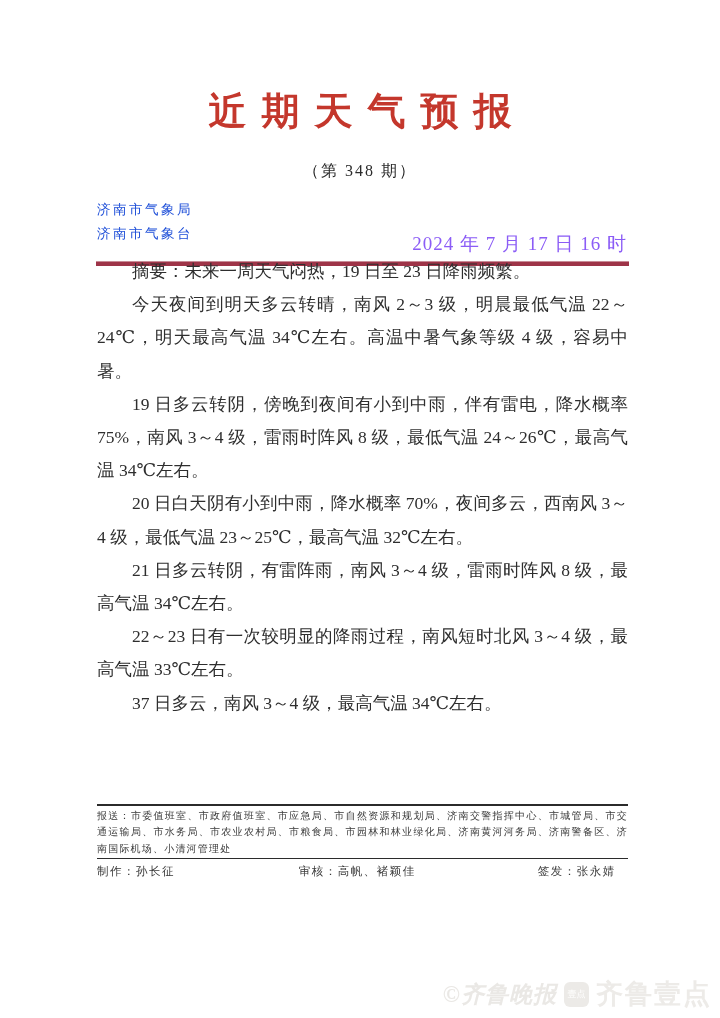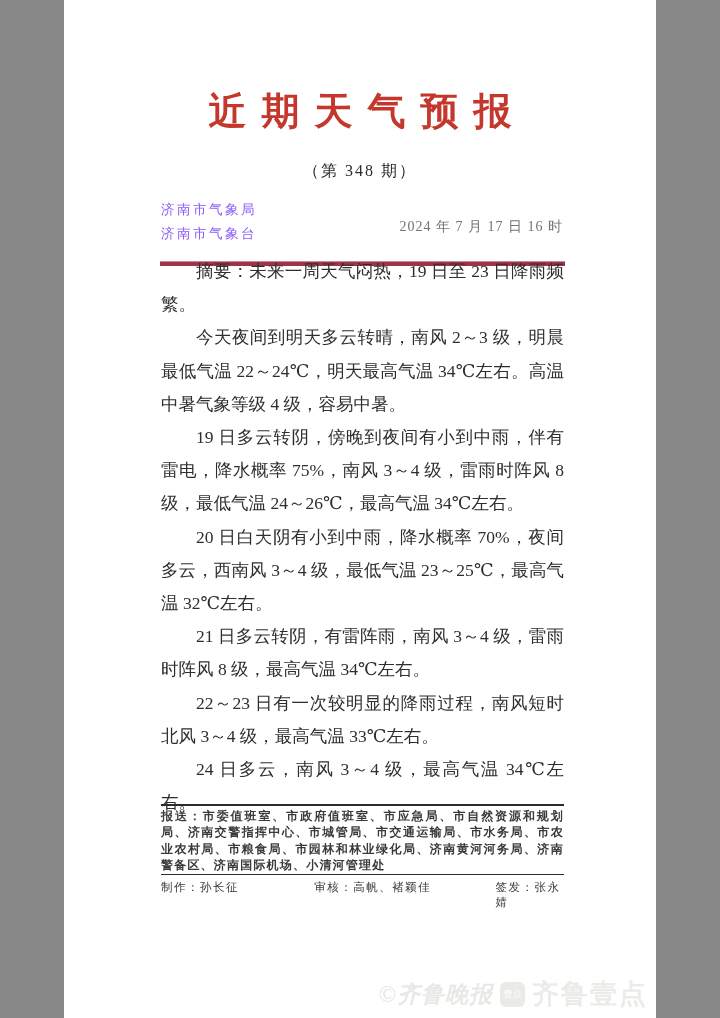--- a/index.html
+++ b/index.html
@@ -1,18 +1,18 @@
 <!DOCTYPE html>
 <html><head>
 <meta charset="utf-8">
 <style>
   html,body{margin:0;padding:0;background:#888;}
   .page{
     position:relative;
-    width:592px;height:1018px;
+    width:720px;height:1018px;
     margin:0 auto;
     background:#ffffff;
     font-family:"Liberation Serif","DejaVu Serif",serif;
     color:#2f2f2f;
     overflow:hidden;
   }
   .doc-title{
     position:absolute;top:86px;left:0;width:100%;
     text-align:center;
     font-size:38px;
@@ -25,25 +25,25 @@
   .issue-no{
     position:absolute;top:161px;left:0;width:100%;
     text-align:center;
     font-size:16px;
     letter-spacing:2px;
     color:#2b2b2b;
   }
   .agency{
     position:absolute;left:97px;top:198px;
     font-size:13.5px;line-height:23.5px;
-    letter-spacing:2.5px;color:#8b5cf6;
+    letter-spacing:2.5px;color:#1d4ed8;
   }
   .datetime{
-    position:absolute;right:93px;top:218px;
-    font-size:14px;letter-spacing:1px;color:#737373;
+    position:absolute;right:93px;top:231px;
+    font-size:19px;letter-spacing:1px;color:#8b5cf6;
   }
   .red-divider{
     position:absolute;left:96px;right:91px;top:261px;
     height:4px;background:#9e3448;
     border-top:1px solid #c98b96;
   }
   .body-text{
     position:absolute;left:97px;right:92px;top:255px;
     font-size:17.5px;
     line-height:33.2px;
@@ -51,26 +51,25 @@
     color:#2e2e2e;
   }
   .body-text p{margin:0;text-indent:2em;}
   .footer{
     position:absolute;left:97px;right:92px;top:804px;
   }
   .footer-lists{
     border-top:2px solid #2b2b2b;
     border-bottom:1.5px solid #2b2b2b;
     padding:2px 0 1px 0;
-    font-size:12px;
+    font-size:10px;
     line-height:16.3px;
     letter-spacing:1.2px;
     text-align:justify;
     color:#3a3a3a;
-    font-weight:bold;
   }
   .footer-lists p{margin:0;}
   .credits{
     display:grid;
     grid-template-columns:38% 45% 17%;
     padding-top:5px;
     font-size:11.5px;
     letter-spacing:1.5px;
     color:#3a3a3a;
     font-family:Liberation Mono, monospace;
@@ -124,21 +123,21 @@
 
   <div class="red-divider"></div>
 
   <div class="body-text">
     <p>摘要：未来一周天气闷热，19 日至 23 日降雨频繁。</p>
     <p>今天夜间到明天多云转晴，南风 2～3 级，明晨最低气温 22～24℃，明天最高气温 34℃左右。高温中暑气象等级 4 级，容易中暑。</p>
     <p>19 日多云转阴，傍晚到夜间有小到中雨，伴有雷电，降水概率 75%，南风 3～4 级，雷雨时阵风 8 级，最低气温 24～26℃，最高气温 34℃左右。</p>
     <p>20 日白天阴有小到中雨，降水概率 70%，夜间多云，西南风 3～4 级，最低气温 23～25℃，最高气温 32℃左右。</p>
     <p>21 日多云转阴，有雷阵雨，南风 3～4 级，雷雨时阵风 8 级，最高气温 34℃左右。</p>
     <p>22～23 日有一次较明显的降雨过程，南风短时北风 3～4 级，最高气温 33℃左右。</p>
-    <p>24 日多云，南风 3～4 级，最高气温 34℃左右。</p>
+    <p>37 日多云，南风 3～4 级，最高气温 34℃左右。</p>
   </div>
 
   <div class="footer">
     <div class="footer-lists">
       <p>报送：市委值班室、市政府值班室、市应急局、市自然资源和规划局、济南交警指挥中心、市城管局、市交通运输局、市水务局、市农业农村局、市粮食局、市园林和林业绿化局、济南黄河河务局、济南警备区、济南国际机场、小清河管理处</p>
     </div>
     <div class="credits">
       <span>制作：孙长征</span>
       <span>审核：高帆、褚颖佳</span>
       <span>签发：张永婧</span>

